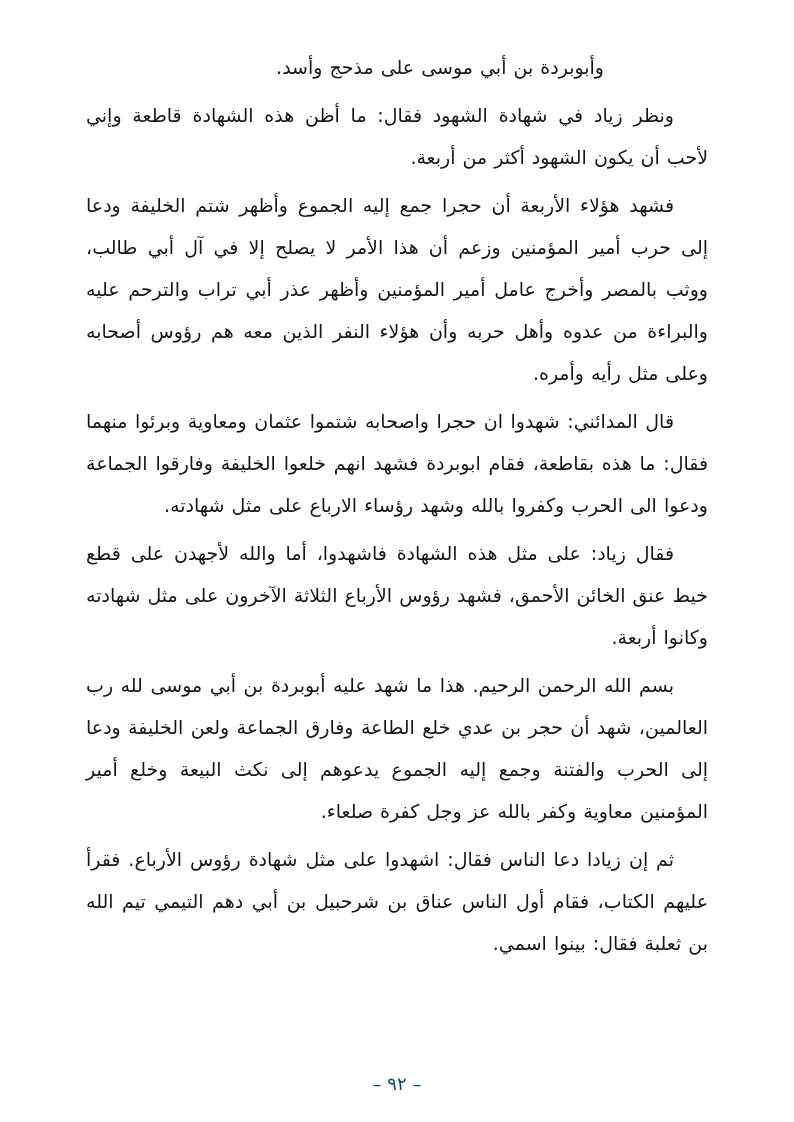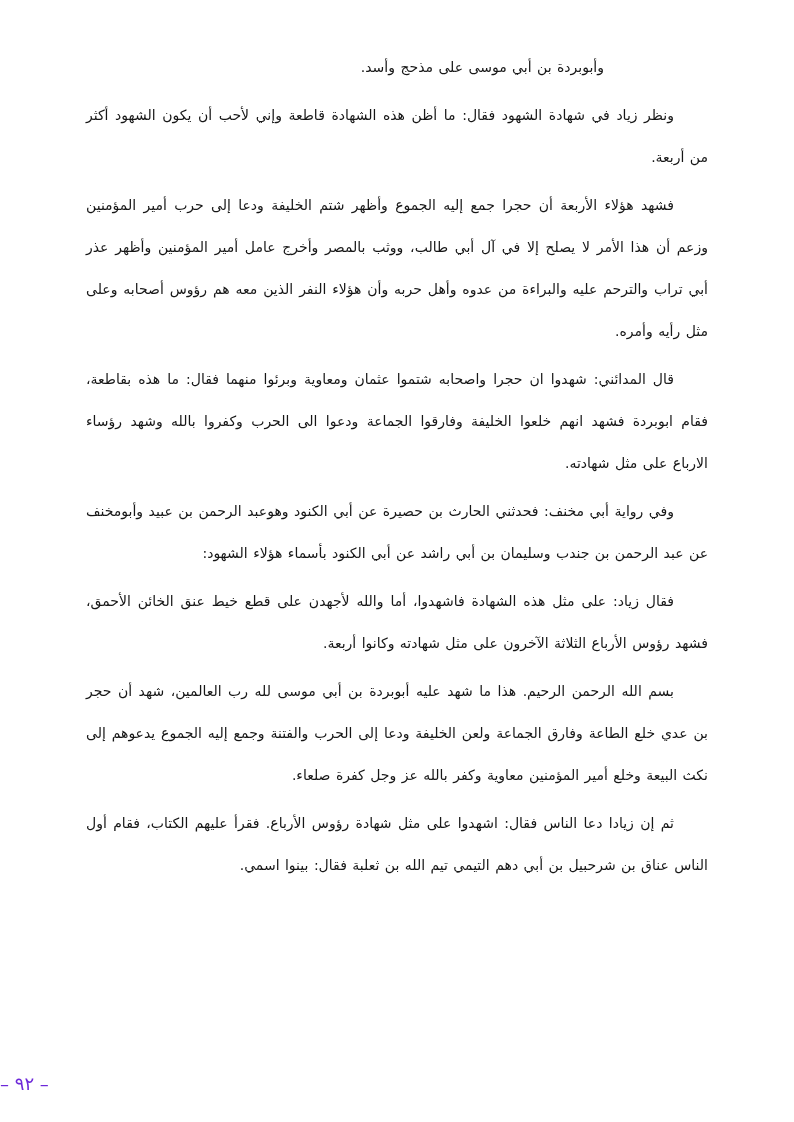--- a/index.html
+++ b/index.html
@@ -21,52 +21,51 @@
     box-sizing: border-box;
     padding: 46px 86px 0 86px;
     direction: rtl;
     background: #ffffff;
   }
   .text-block {
     width: 100%;
   }
   .para {
     margin: 0 0 6px 0;
-    font-size: 14px;
+    font-size: 19px;
     line-height: 42px;
     text-align: justify;
     text-indent: 34px;
     word-spacing: 1px;
   }
   .para.indent-lg {
     text-indent: 104px;
   }
   .para:last-child {
     margin-bottom: 0;
   }
   .page-number {
     position: absolute;
     bottom: 28px;
     left: 0;
     right: 0;
-    text-align: left;
+    text-align: center;
     font-size: 18px;
     letter-spacing: 2px;
     direction: rtl;
-    color: #6d28d9;
+    color: #0c4a6e;
   }
 </style>
 </head>
 <body>
 
 <div class="page">
   <div class="text-block">
     <p class="para indent-lg" lang="ar">وأبوبردة بن أبي موسى على مذحج وأسد.</p>
     <p class="para" lang="ar">ونظر زياد في شهادة الشهود فقال: ما أظن هذه الشهادة قاطعة وإني لأحب أن يكون الشهود أكثر من أربعة.</p>
     <p class="para" lang="ar">فشهد هؤلاء الأربعة أن حجرا جمع إليه الجموع وأظهر شتم الخليفة ودعا إلى حرب أمير المؤمنين وزعم أن هذا الأمر لا يصلح إلا في آل أبي طالب، ووثب بالمصر وأخرج عامل أمير المؤمنين وأظهر عذر أبي تراب والترحم عليه والبراءة من عدوه وأهل حربه وأن هؤلاء النفر الذين معه هم رؤوس أصحابه وعلى مثل رأيه وأمره.</p>
     <p class="para" lang="ar">قال المدائني: شهدوا ان حجرا واصحابه شتموا عثمان ومعاوية وبرئوا منهما فقال: ما هذه بقاطعة، فقام ابوبردة فشهد انهم خلعوا الخليفة وفارقوا الجماعة ودعوا الى الحرب وكفروا بالله وشهد رؤساء الارباع على مثل شهادته.</p>
-    <p class="para" lang="ar">وفي رواية أبي مخنف: فحدثني الحارث بن حصيرة عن أبي الكنود وهوعبد الرحمن بن عبيد وأبومخنف عن عبد الرحمن بن جندب وسليمان بن أبي راشد عن أبي الكنود بأسماء هؤلاء الشهود:</p>
     <p class="para" lang="ar">فقال زياد: على مثل هذه الشهادة فاشهدوا، أما والله لأجهدن على قطع خيط عنق الخائن الأحمق، فشهد رؤوس الأرباع الثلاثة الآخرون على مثل شهادته وكانوا أربعة.</p>
     <p class="para" lang="ar">بسم الله الرحمن الرحيم. هذا ما شهد عليه أبوبردة بن أبي موسى لله رب العالمين، شهد أن حجر بن عدي خلع الطاعة وفارق الجماعة ولعن الخليفة ودعا إلى الحرب والفتنة وجمع إليه الجموع يدعوهم إلى نكث البيعة وخلع أمير المؤمنين معاوية وكفر بالله عز وجل كفرة صلعاء.</p>
     <p class="para" lang="ar">ثم إن زيادا دعا الناس فقال: اشهدوا على مثل شهادة رؤوس الأرباع. فقرأ عليهم الكتاب، فقام أول الناس عناق بن شرحبيل بن أبي دهم التيمي تيم الله بن ثعلبة فقال: بينوا اسمي.</p>
   </div>
   <div class="page-number">– ٩٢ –</div>
 </div>
 
 </body></html>

